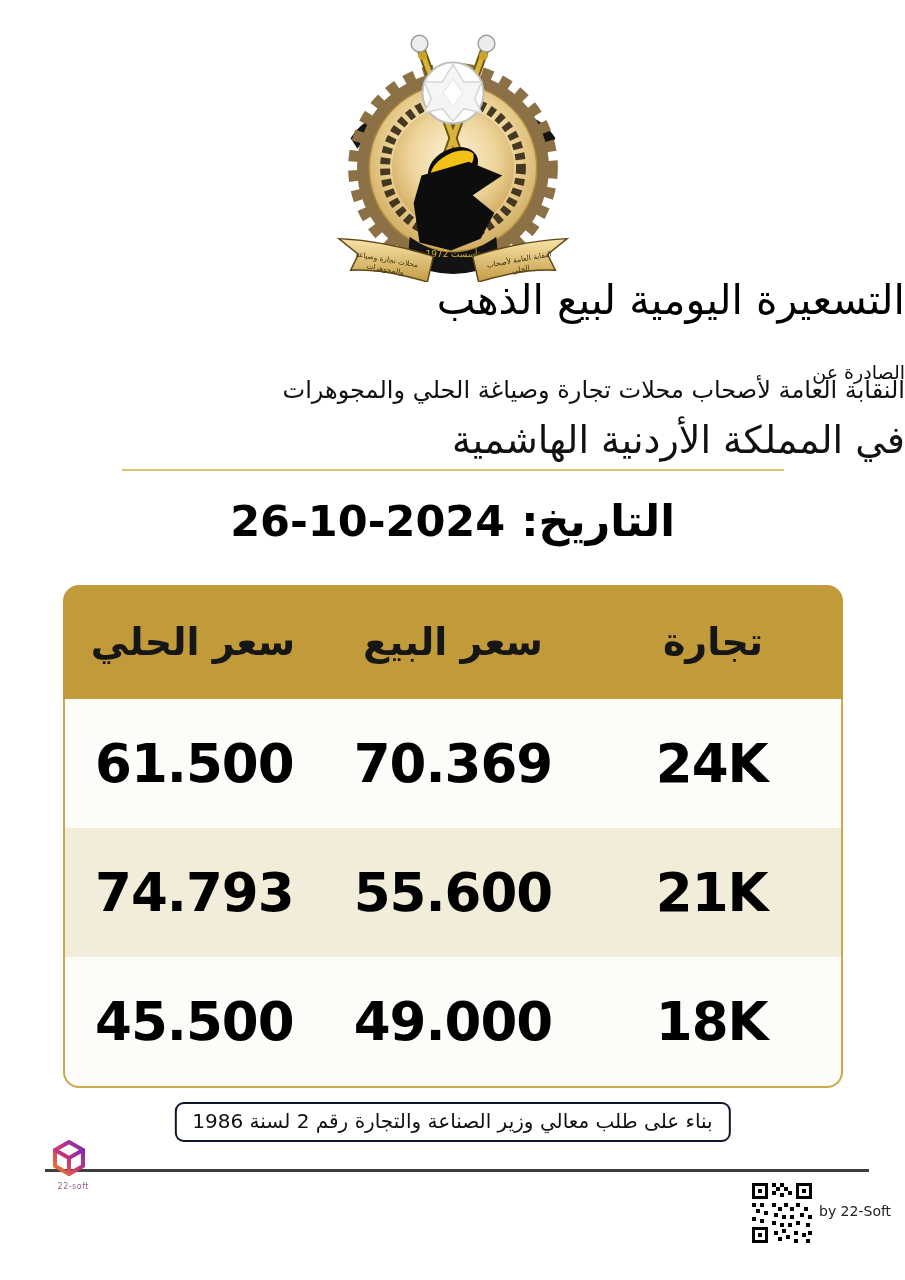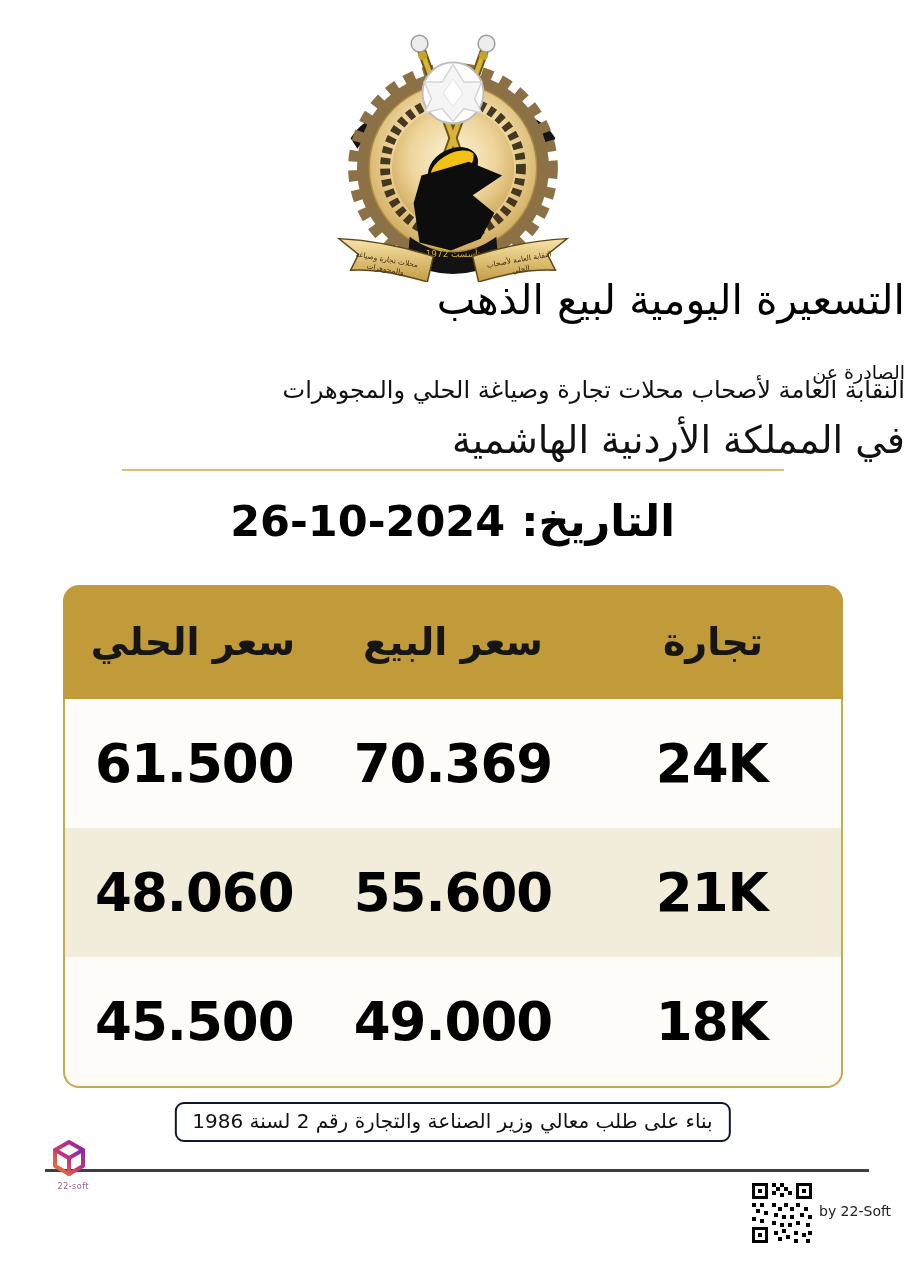--- a/index.html
+++ b/index.html
@@ -162,21 +162,21 @@
     </div>
     <div class="pt-body">
       <div class="pt-row">
         <div class="pt-cell">24K</div>
         <div class="pt-cell">70.369</div>
         <div class="pt-cell">61.500</div>
       </div>
       <div class="pt-row alt">
         <div class="pt-cell">21K</div>
         <div class="pt-cell">55.600</div>
-        <div class="pt-cell">48.060</div>
+        <div class="pt-cell">74.793</div>
       </div>
       <div class="pt-row">
         <div class="pt-cell">18K</div>
         <div class="pt-cell">49.000</div>
         <div class="pt-cell">45.500</div>
       </div>
     </div>
   </div>
 
   <div class="note-box">بناء على طلب معالي وزير الصناعة والتجارة رقم 2 لسنة 1986</div>

